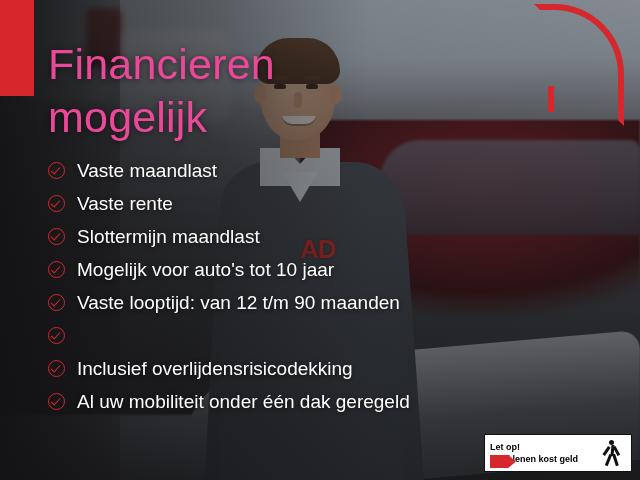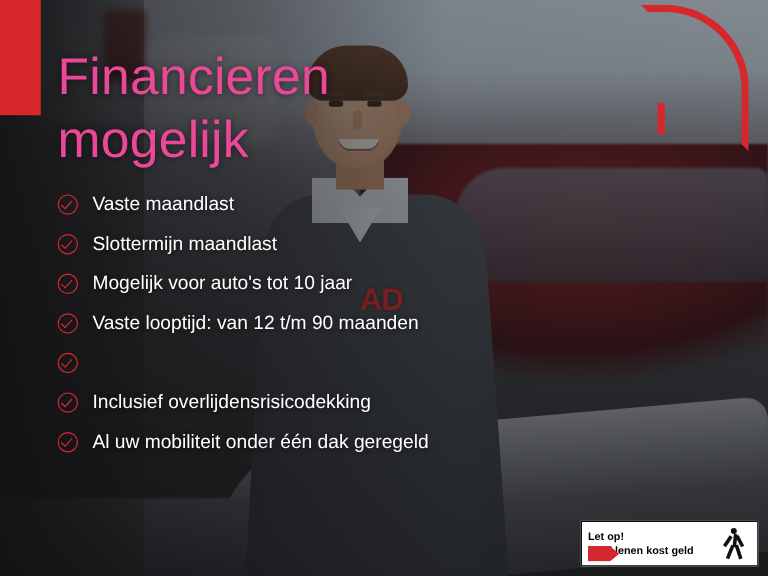--- a/index.html
+++ b/index.html
@@ -200,21 +200,21 @@
     content: "";
     position: absolute;
     left: 4px; top: 2px;
     width: 4px; height: 8px;
     border-right: 1.6px solid #d6272d;
     border-bottom: 1.6px solid #d6272d;
     transform: rotate(42deg);
   }
   .feature-label {
     color: #ffffff;
-    font-size: 16px;
+    font-size: 19px;
     line-height: 1;
     text-shadow: 0 1px 4px rgba(0,0,0,.6);
     white-space: nowrap;
   }
 
   
   .warn {
     position: absolute;
     right: 8px; bottom: 8px;
     width: 148px; height: 38px;
@@ -316,20 +316,24 @@
     <div>mogelijk</div>
   </div>
 
   <div class="features">
     <div class="feature">
       <span class="check"></span>
       <span class="feature-label">Vaste maandlast</span>
     </div>
     <div class="feature">
       <span class="check"></span>
+      <span class="feature-label">Vaste rente</span>
+    </div>
+    <div class="feature">
+      <span class="check"></span>
       <span class="feature-label">Slottermijn maandlast</span>
     </div>
     <div class="feature">
       <span class="check"></span>
       <span class="feature-label">Mogelijk voor auto's tot 10 jaar</span>
     </div>
     <div class="feature">
       <span class="check"></span>
       <span class="feature-label">Vaste looptijd: van 12 t/m 90 maanden</span>
     </div>

